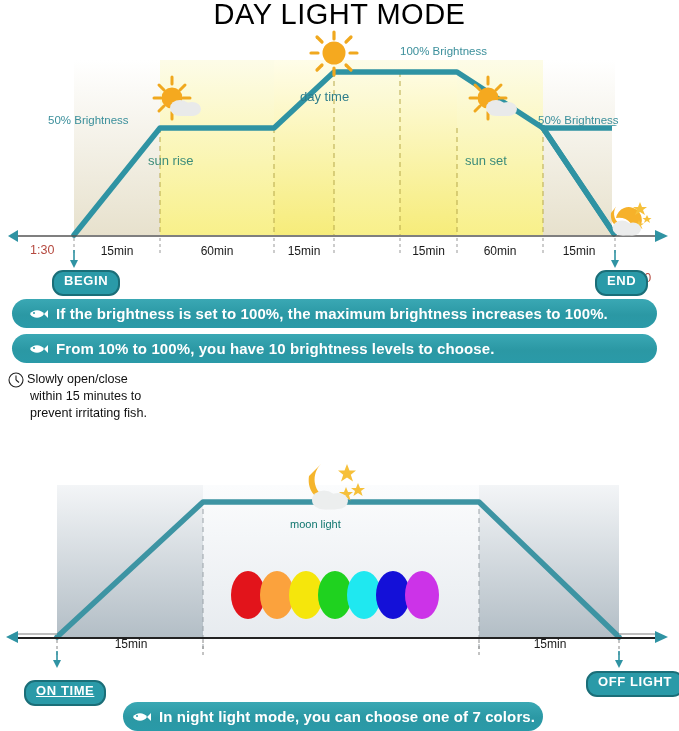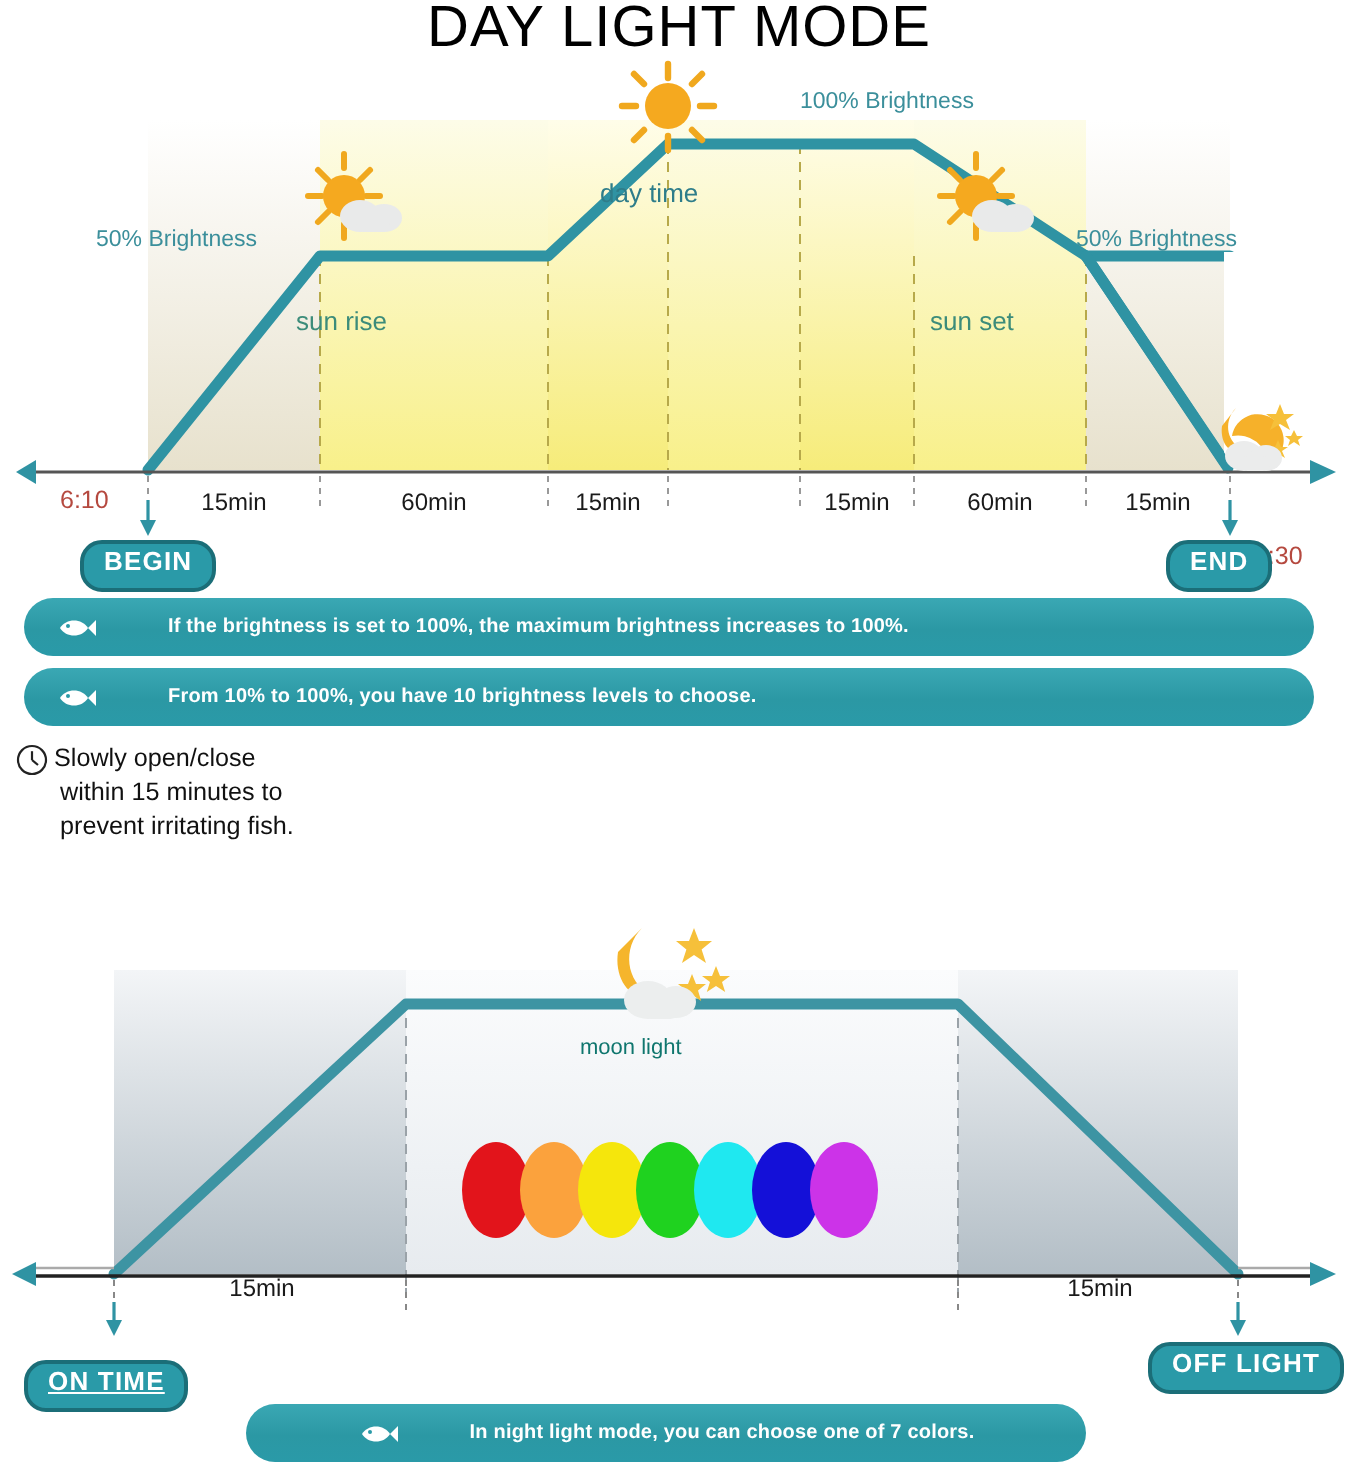--- a/index.html
+++ b/index.html
@@ -38,36 +38,36 @@
     border: 2px solid #1b6e78;
     border-radius: 11px;
     font-size: 13px;
     font-weight: bold;
     letter-spacing: 0.6px;
     text-align: center;
     line-height: 18px;
     height: 26px;
     padding: 0 10px;
     white-space: nowrap;
+    margin-left: 12px;
   }
 
   
   .banner {
     position: absolute;
     height: 29px;
     border-radius: 15px;
     background: linear-gradient(180deg, #3aa8b4 0%, #2b98a4 55%, #2a9aa8 100%);
     display: flex;
     align-items: center;
     padding-left: 16px;
     color: #ffffff;
-    font-size: 10px;
+    font-size: 15px;
     font-weight: bold;
     letter-spacing: 0.1px;
-    gap: 28px;
   }
   .banner .fish { margin-right: 8px; display: inline-flex; align-items: center; }
   .banner-text { white-space: nowrap; }
 
   
   #note {
     position: absolute;
     left: 8px; top: 371px;
     width: 180px;
     font-size: 12.6px;
@@ -186,21 +186,21 @@
   </svg>
 
   <div class="clabel" style="left:48px; top:114px;">50%  Brightness</div>
   <div class="clabel" style="left:400px; top:45px;">100%  Brightness</div>
   <div class="clabel" style="left:538px; top:114px;">50%  Brightness</div>
 
   <div class="phase-label" style="left:148px; top:153px;">sun rise</div>
   <div class="clabel dark" style="left:300px; top:89px; font-size:13px;">day time</div>
   <div class="phase-label" style="left:465px; top:153px;">sun set</div>
 
-  <div class="time-red" style="left:30px; top:243px;">6:10</div>
+  <div class="time-red" style="left:30px; top:243px;">1:30</div>
   <div class="time-red" style="left:620px; top:243px;margin-top:28px;">20:30</div>
 
   <div class="axis-seg" style="left:77px; top:244px; width:80px;">15min</div>
   <div class="axis-seg" style="left:163px; top:244px; width:108px;">60min</div>
   <div class="axis-seg" style="left:277px; top:244px; width:54px;">15min</div>
   <div class="axis-seg" style="left:403px; top:244px; width:51px;">15min</div>
   <div class="axis-seg" style="left:460px; top:244px; width:80px;">60min</div>
   <div class="axis-seg" style="left:546px; top:244px; width:66px;">15min</div>
 
   <div class="pill" style="left:40px; top:270px;">BEGIN</div>

